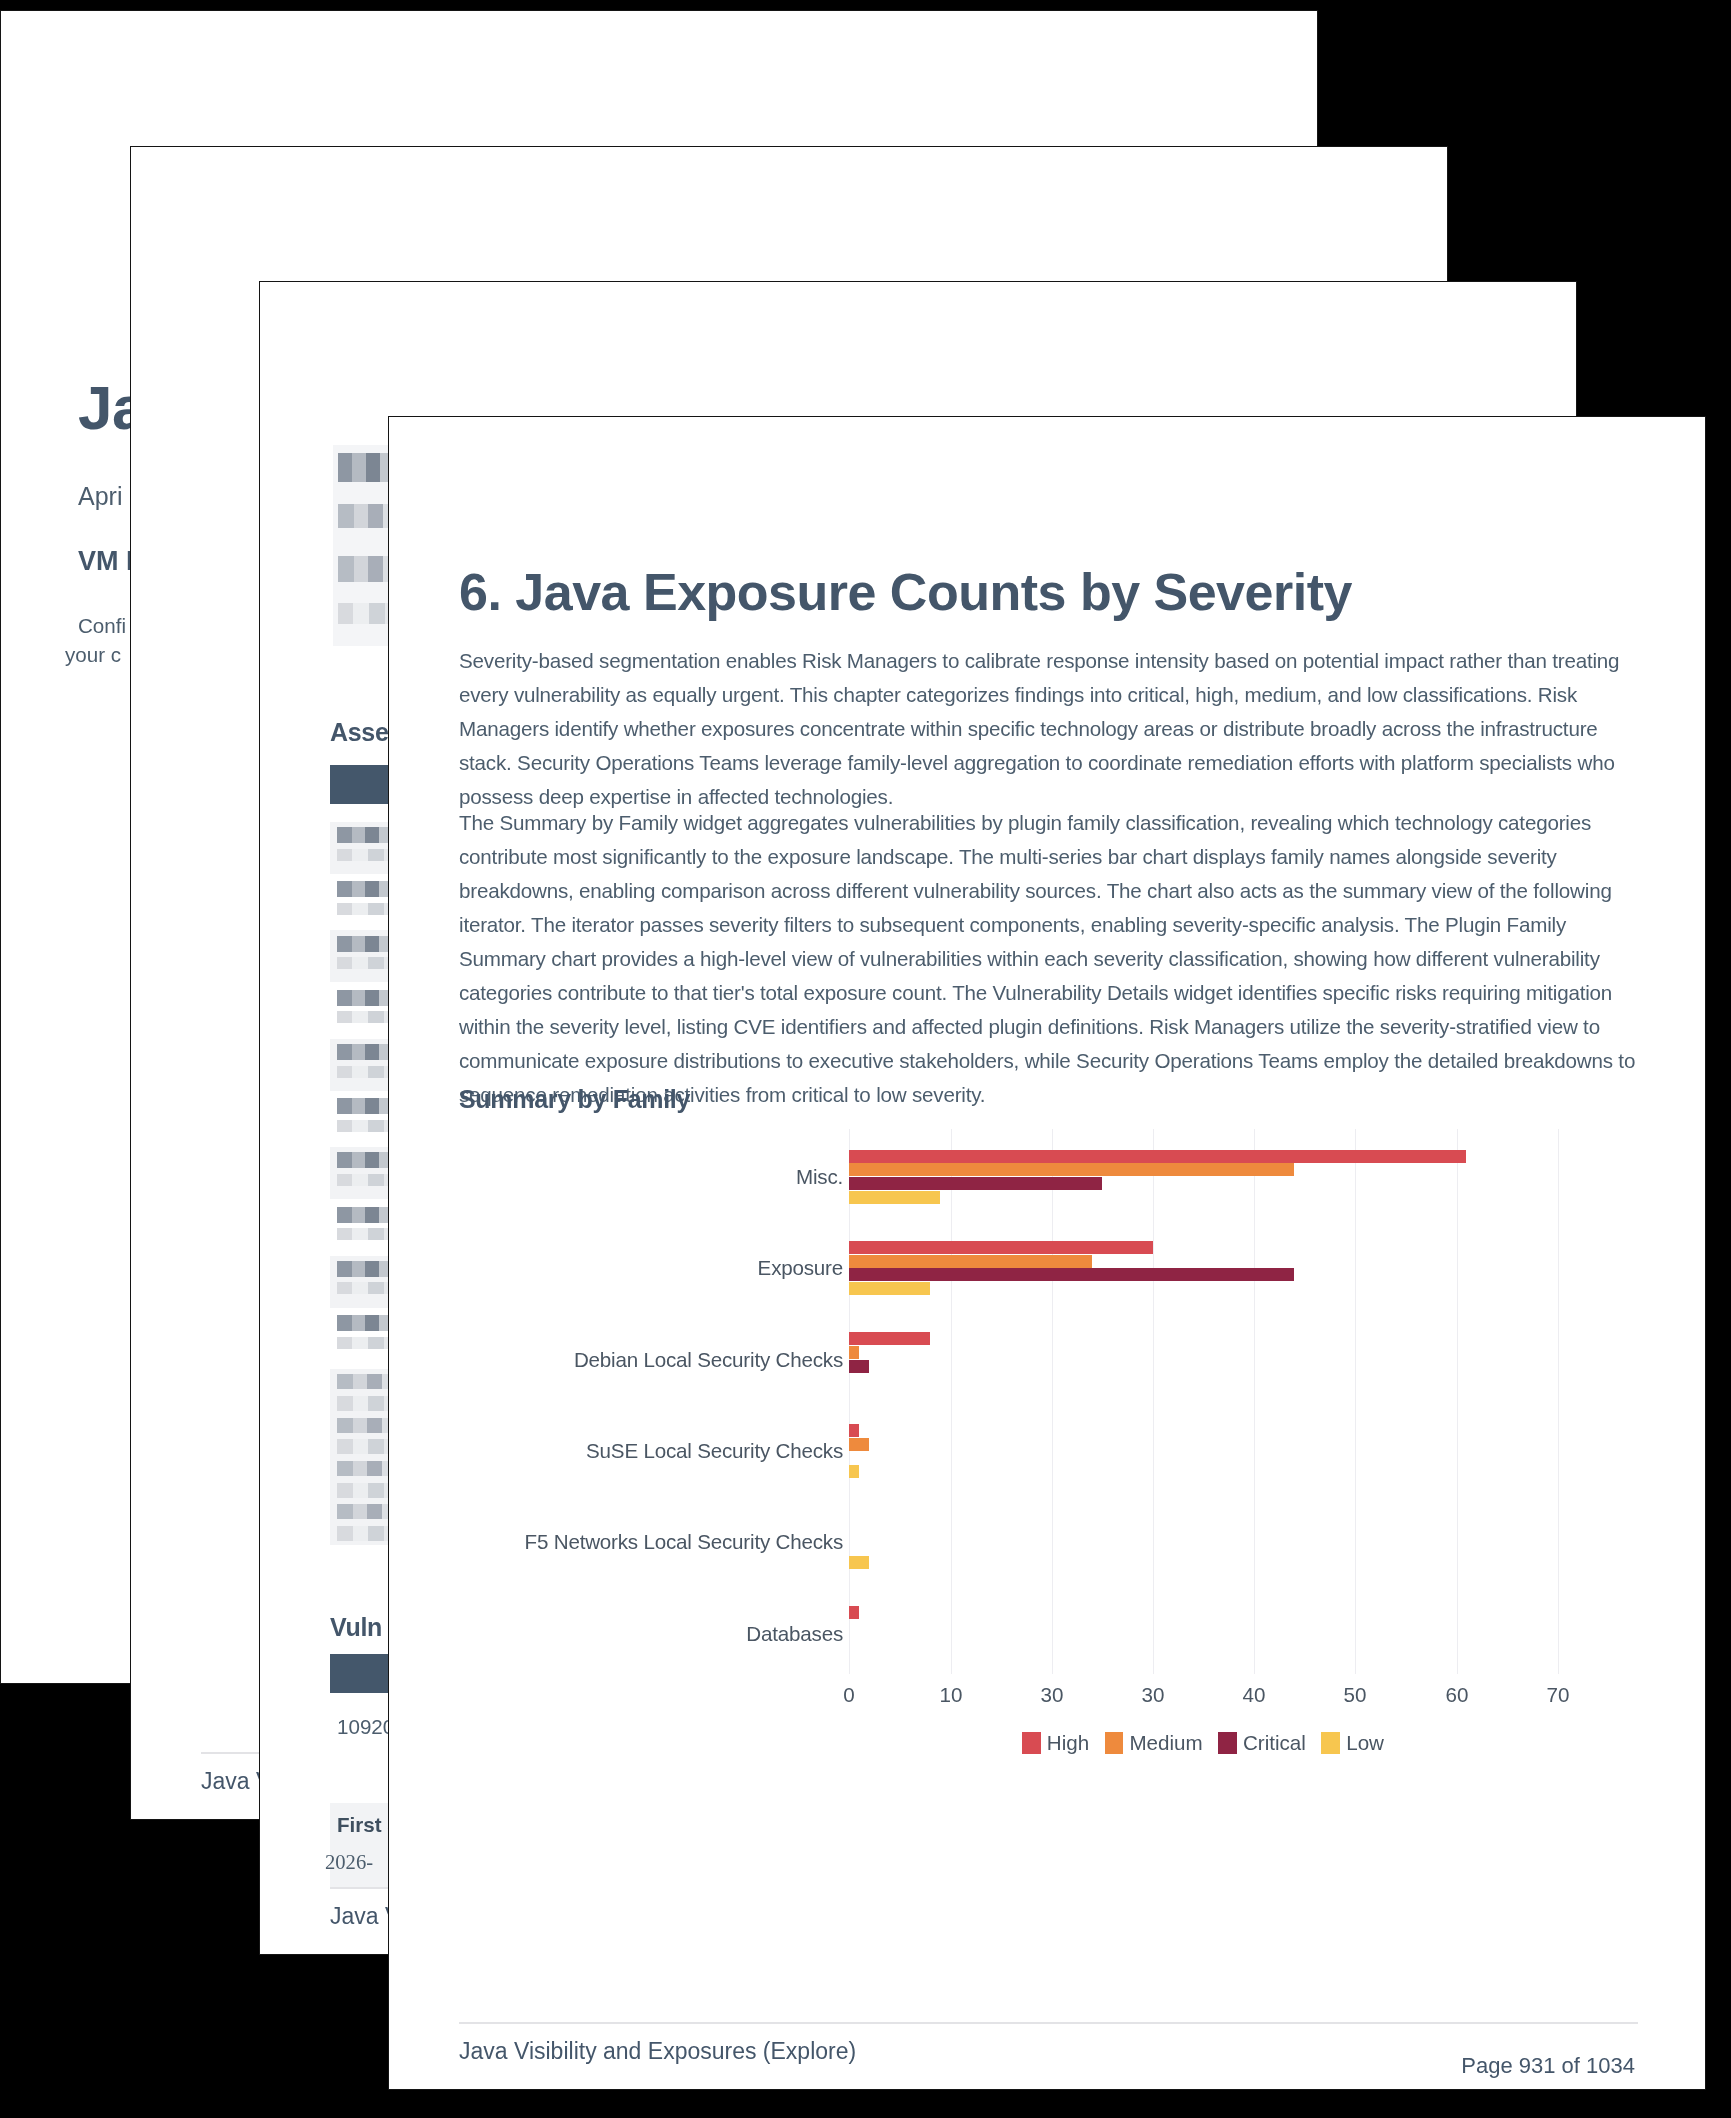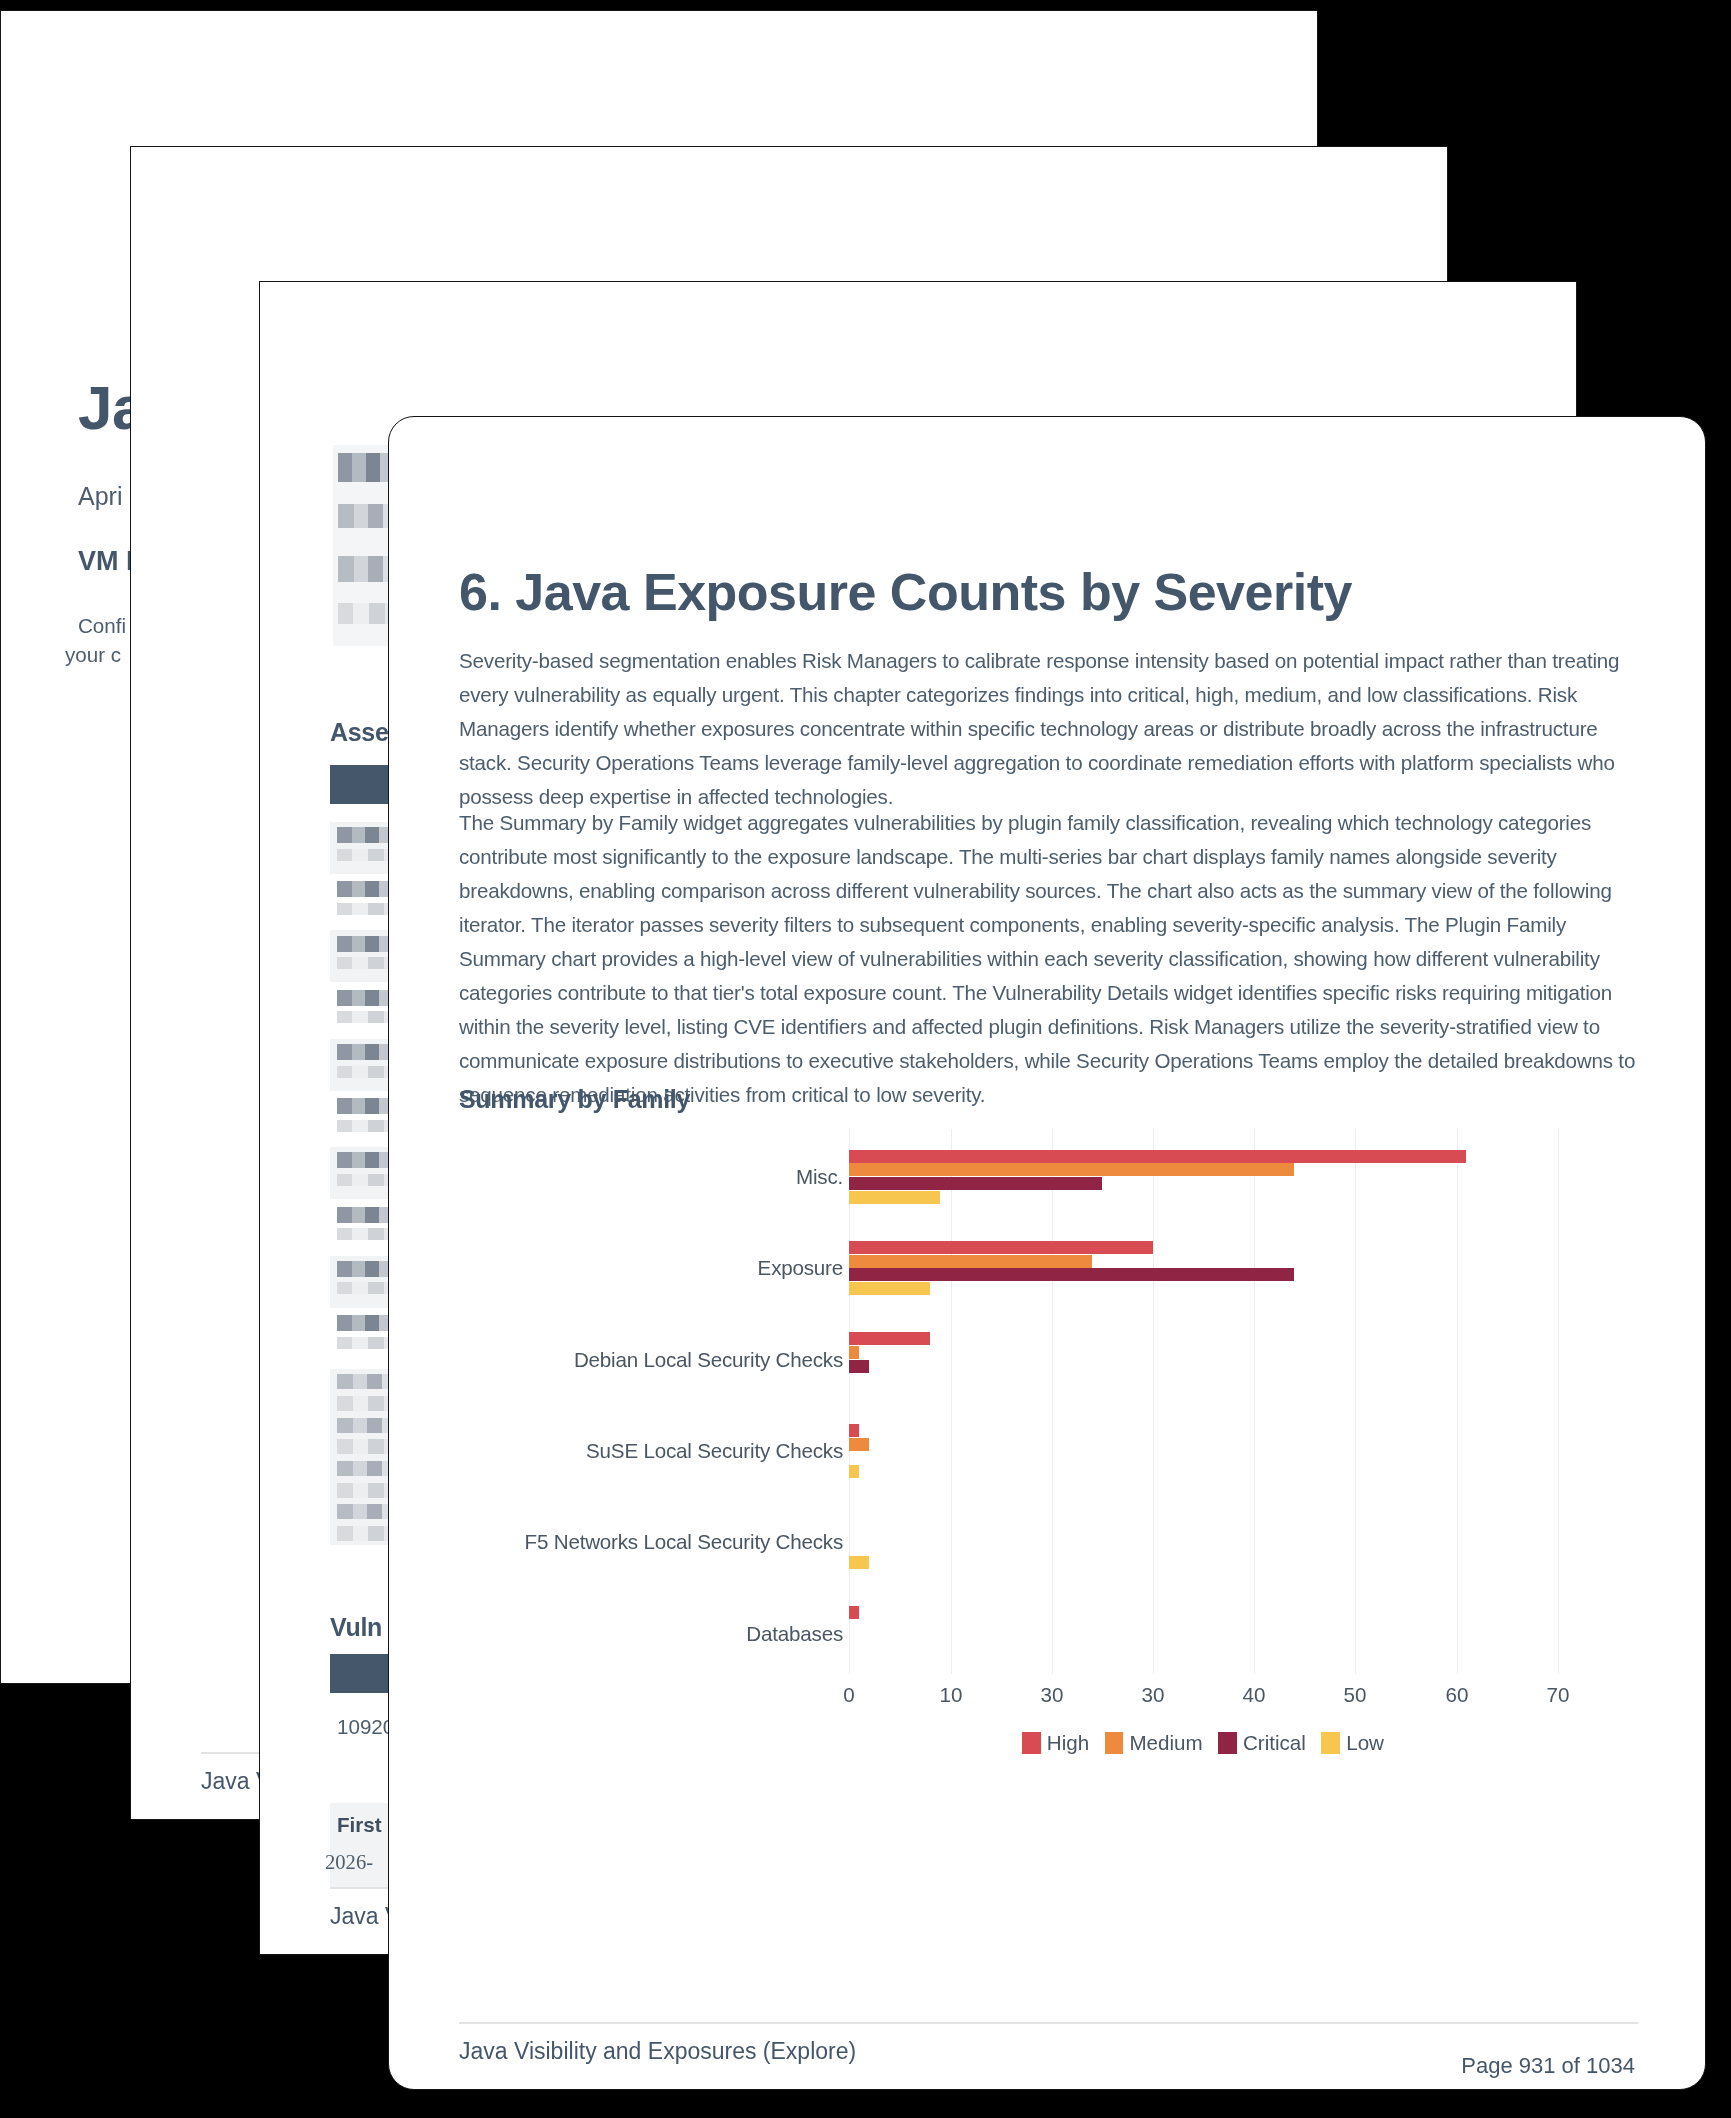--- a/index.html
+++ b/index.html
@@ -3,21 +3,21 @@
 <meta charset="utf-8">
 <style>
   html,body{margin:0;padding:0;background:#000;}
   .canvas{position:relative;width:1731px;height:2119px;background:#000;overflow:hidden;
           font-family:"Liberation Sans", sans-serif;}
   .page{position:absolute;width:1318px;height:1674px;background:#fff;
         border:1px solid #141414;box-sizing:border-box;overflow:hidden;}
   #page1{left:0px;top:10.3px;z-index:1;}
   #page2{left:130px;top:146px;z-index:2;}
   #page3{left:259px;top:281px;z-index:3;}
-  #page4{left:388px;top:416px;z-index:4;border-radius:26px;}
+  #page4{left:388px;top:416px;z-index:4;}
   .abs{position:absolute;}
   .body-text{color:#4c5d6d;font-size:20.6px;line-height:34px;letter-spacing:-0.2px;}
   .h-title{color:#44566a;font-size:52px;font-weight:700;letter-spacing:-0.5px;}
   .h-section{color:#44566a;font-size:25px;font-weight:700;letter-spacing:-0.3px;}
   .cover-title{color:#44566a;font-size:62px;font-weight:700;letter-spacing:-0.5px;}
   .cover-sub{color:#4c5d6d;font-size:25px;}
   .cover-h2{color:#44566a;font-size:27px;font-weight:700;}
   .cover-p{color:#4c5d6d;font-size:20.6px;line-height:29px;}
   .footer-rule{height:2.1px;background:#e3e3e6;}
   .footer-text{color:#44566a;font-size:23px;}

